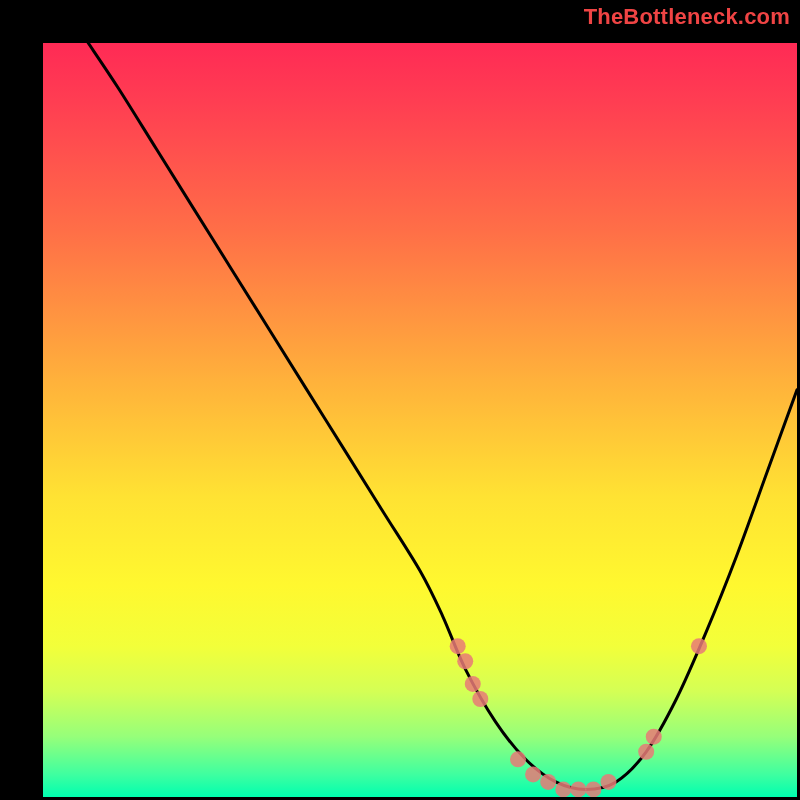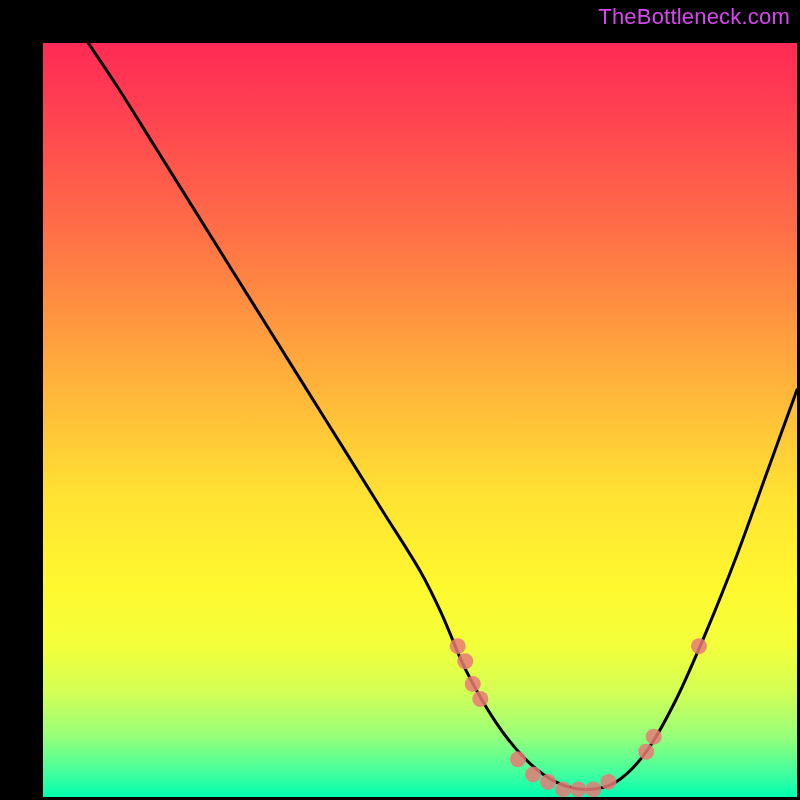--- a/index.html
+++ b/index.html
@@ -52,23 +52,23 @@
     position: absolute;
     left: 0;
     top: 0;
     width: 754px;
     height: 754px;
   }
   .watermark {
     position: absolute;
     top: 4px;
     right: 10px;
-    color: #d946ef;
+    color: #ef4444;
     font-size: 22px;
-    font-weight: 400;
+    font-weight: 700;
     letter-spacing: 0.2px;
     user-select: none;
     margin-left: 20px;
   }
 </style>
 </head>
 <body>
 
 <div class="frame">
   <div class="plot-area">

